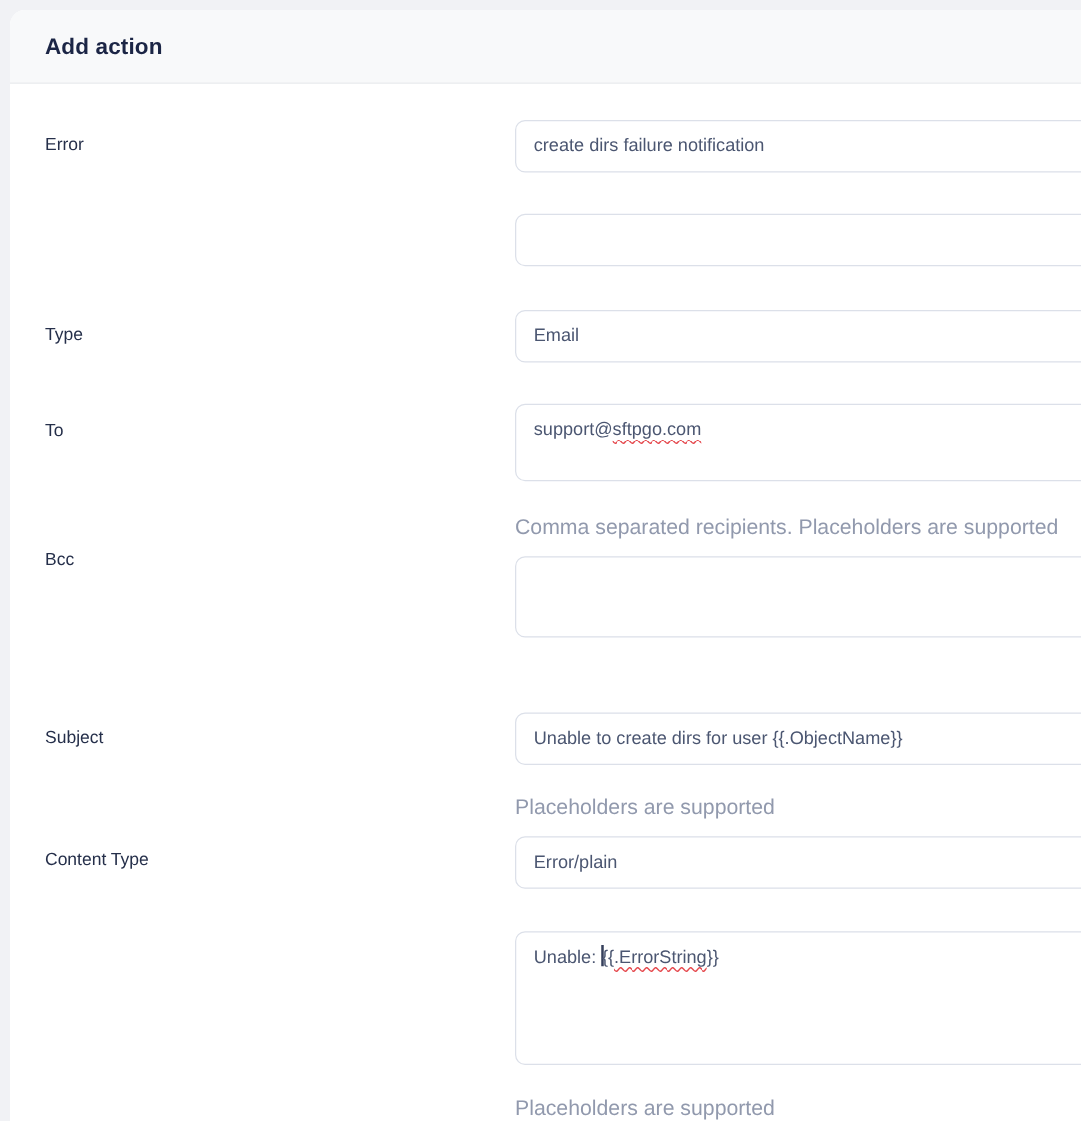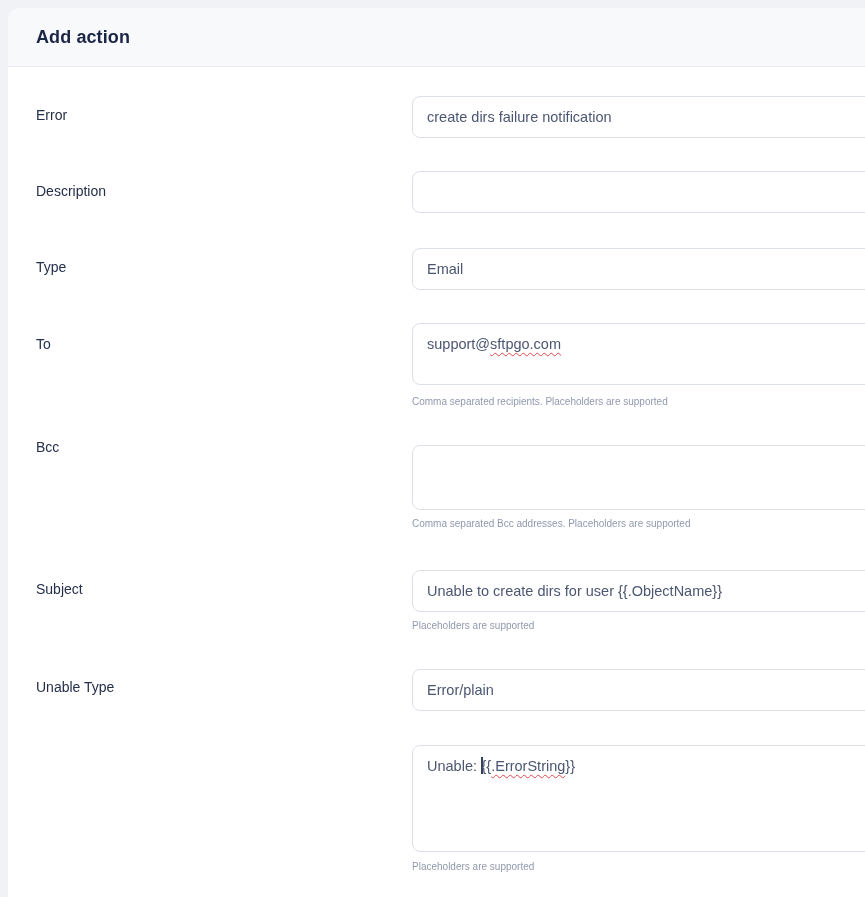--- a/index.html
+++ b/index.html
@@ -62,22 +62,23 @@
   }
   .f-input.is-select { cursor:default; }
   .f-input.is-textarea {
     align-items:flex-start;
     padding-top:10px;
     line-height:20px;
   }
   .helper {
     position:absolute;
     left:412px;
-    font-size:10px;
+    font-size:17px;
     color:#9199ad;
+    margin-top:16px;
   }
   .miss {
     text-decoration-line:underline;
     text-decoration-style:wavy;
     text-decoration-color:#e5484d;
     text-decoration-thickness:1px;
     text-underline-offset:3px;
     text-decoration-skip-ink:none;
   }
   .caret {
@@ -97,49 +98,47 @@
     <div class="card-header">
       <div class="card-title">Add action</div>
     </div>
   </div>
 
   <div class="f-label" style="top:107px">Error</div>
   <div class="f-input" style="top:96px;height:42px">
     <span>create dirs failure notification</span>
   </div>
 
-  <div class="f-label" style="top:183px">Description</div>
   <div class="f-input" style="top:171px;height:42px">
     <span></span>
   </div>
 
   <div class="f-label" style="top:259px">Type</div>
   <div class="f-input is-select" style="top:248px;height:42px">
     <span>Email</span>
   </div>
 
   <div class="f-label" style="top:336px">To</div>
   <div class="f-input is-textarea" style="top:323px;height:62px">
     <span><span>support@</span><span class="miss">sftpgo.com</span></span>
   </div>
   <div class="helper" style="top:396px">Comma separated recipients. Placeholders are supported</div>
 
   <div class="f-label" style="top:439px">Bcc</div>
   <div class="f-input is-textarea" style="top:445px;height:65px">
     <span></span>
   </div>
-  <div class="helper" style="top:518px">Comma separated Bcc addresses. Placeholders are supported</div>
 
   <div class="f-label" style="top:581px">Subject</div>
   <div class="f-input" style="top:570px;height:42px">
     <span>Unable to create dirs for user {{.ObjectName}}</span>
   </div>
   <div class="helper" style="top:620px">Placeholders are supported</div>
 
-  <div class="f-label" style="top:679px">Unable Type</div>
+  <div class="f-label" style="top:679px">Content Type</div>
   <div class="f-input is-select" style="top:669px;height:42px">
     <span>Error/plain</span>
   </div>
 
   <div class="f-input is-textarea" style="top:745px;height:107px">
     <span><span>Unable: </span><span class="caret"></span><span>{{</span><span class="miss">.ErrorString</span><span>}}</span></span>
   </div>
   <div class="helper" style="top:861px">Placeholders are supported</div>
 </div>
 

